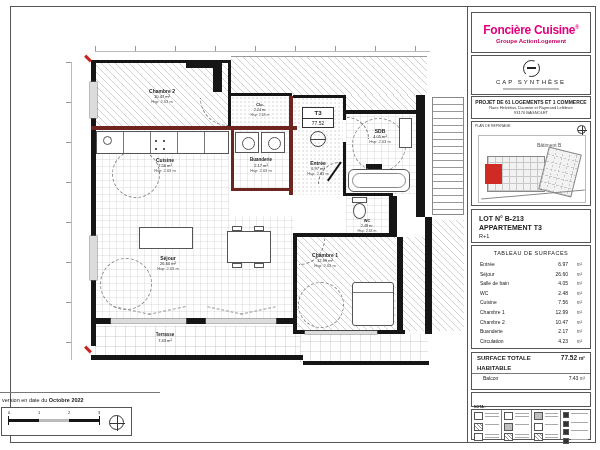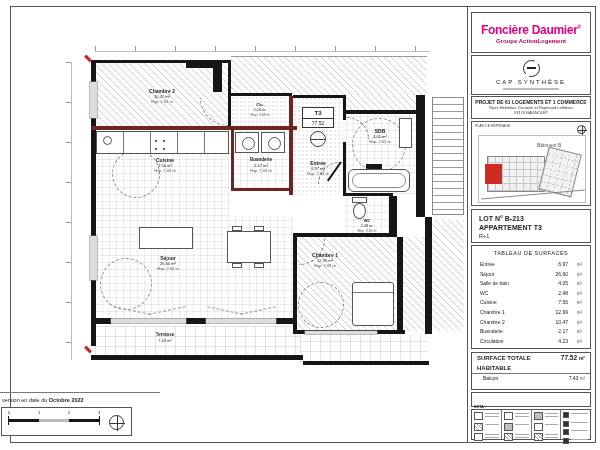--- a/index.html
+++ b/index.html
@@ -240,21 +240,21 @@
     <div class="rname">Chambre 1</div>
     <div class="rarea">12.99 m²</div>
     <div class="rhsp">Hsp: 2.63 m</div>
   </div>
   <div class="abs rlabel" style="left:143px;top:332px;width:44px;">
     <div class="rname" style="font-size:4.5px;">Terrasse</div>
     <div class="rarea">7.43 m²</div>
   </div>
 
   <div class="abs box" style="top:12px;height:41px;">
-    <div class="brand1" style="margin-top:7px;color:#e4007c;"><span>Foncière Daumier</span><sup style="font-size:5px;">®</sup></div>
+    <div class="brand1" style="margin-top:7px;color:#e4007c;"><span>Foncière Cuisine</span><sup style="font-size:5px;">®</sup></div>
     <div class="brand2" style="color:#c40062;">Groupe ActionLogement</div>
   </div>
 
   <div class="abs box" style="top:55px;height:40px;">
     <div style="width:15px;height:15px;border:1.5px solid #222;border-radius:50%;margin:4px auto 2px;position:relative;">
       <div style="position:absolute;left:6px;top:-2px;width:4px;height:19px;background:#fff;transform:rotate(35deg);"></div>
       <div style="position:absolute;left:3px;top:6px;width:9px;height:1.5px;background:#222;"></div>
     </div>
     <div class="capname">CAP SYNTHÈSE</div>
     <div class="capsub"></div>

